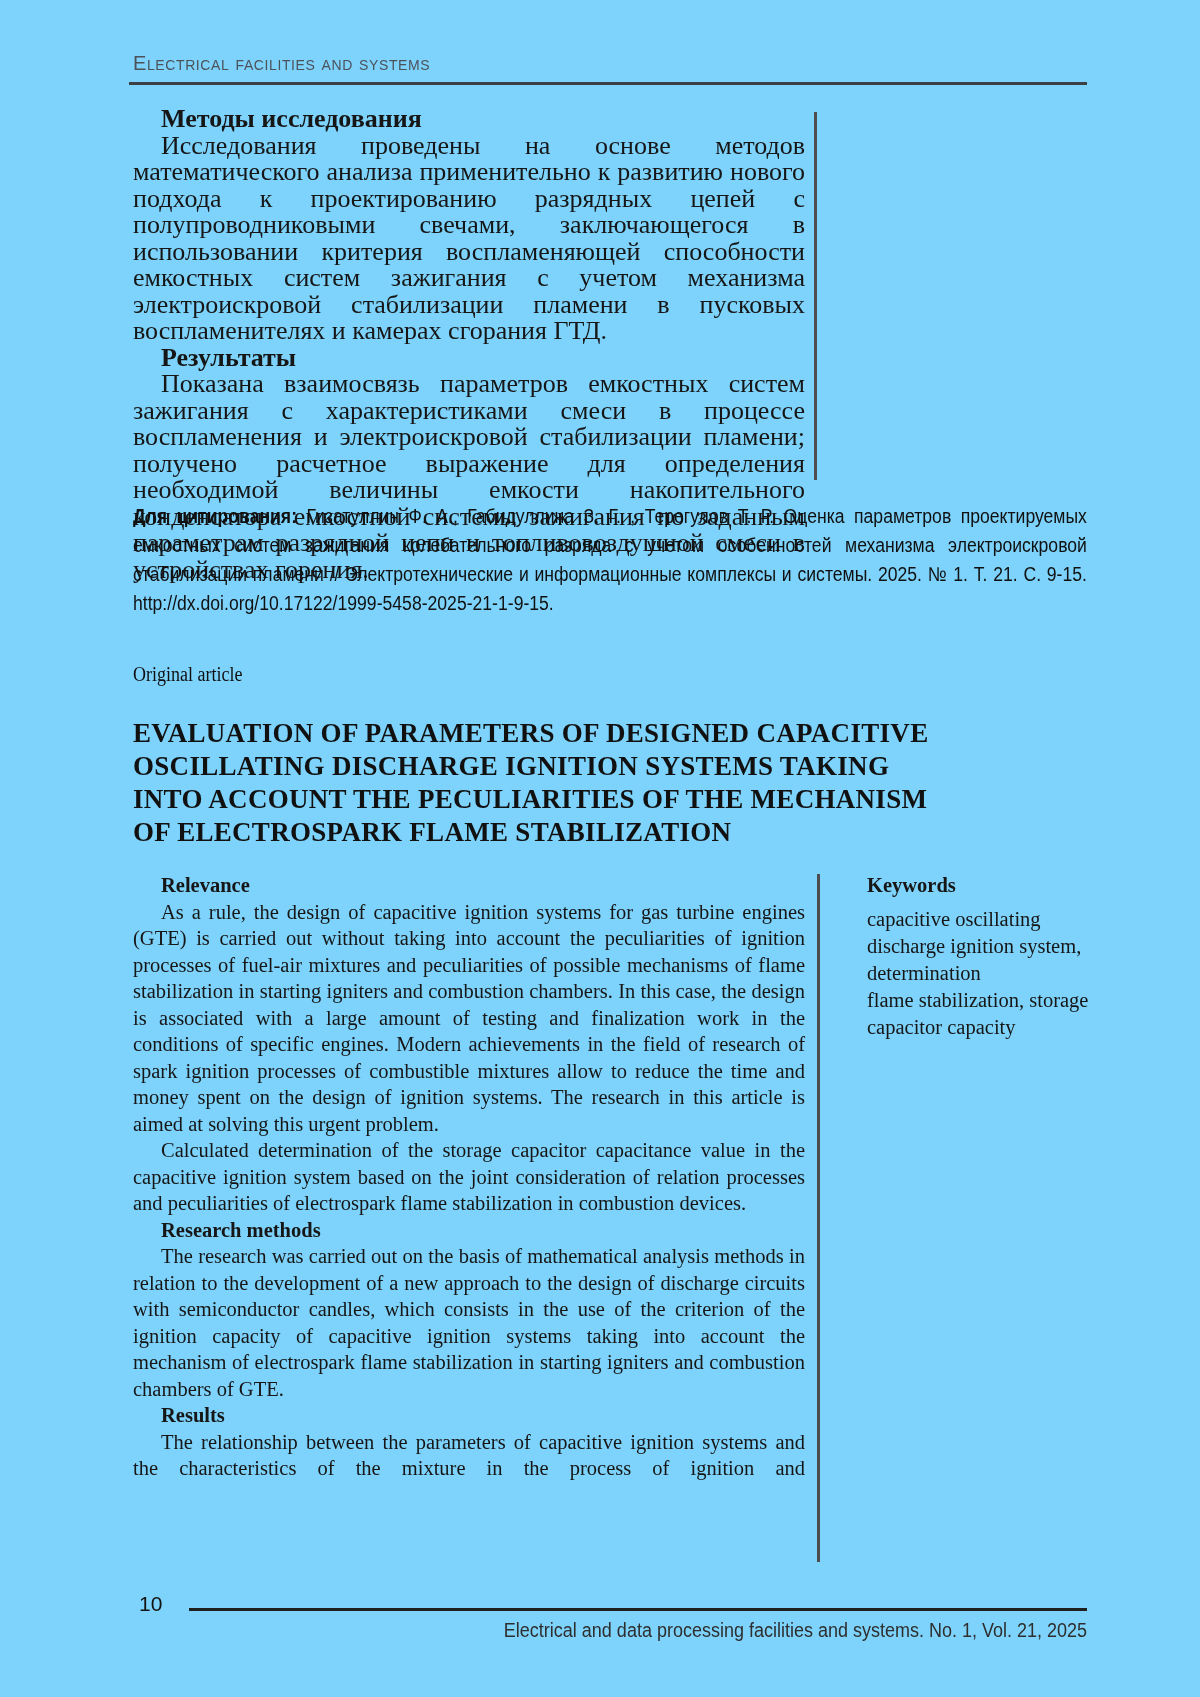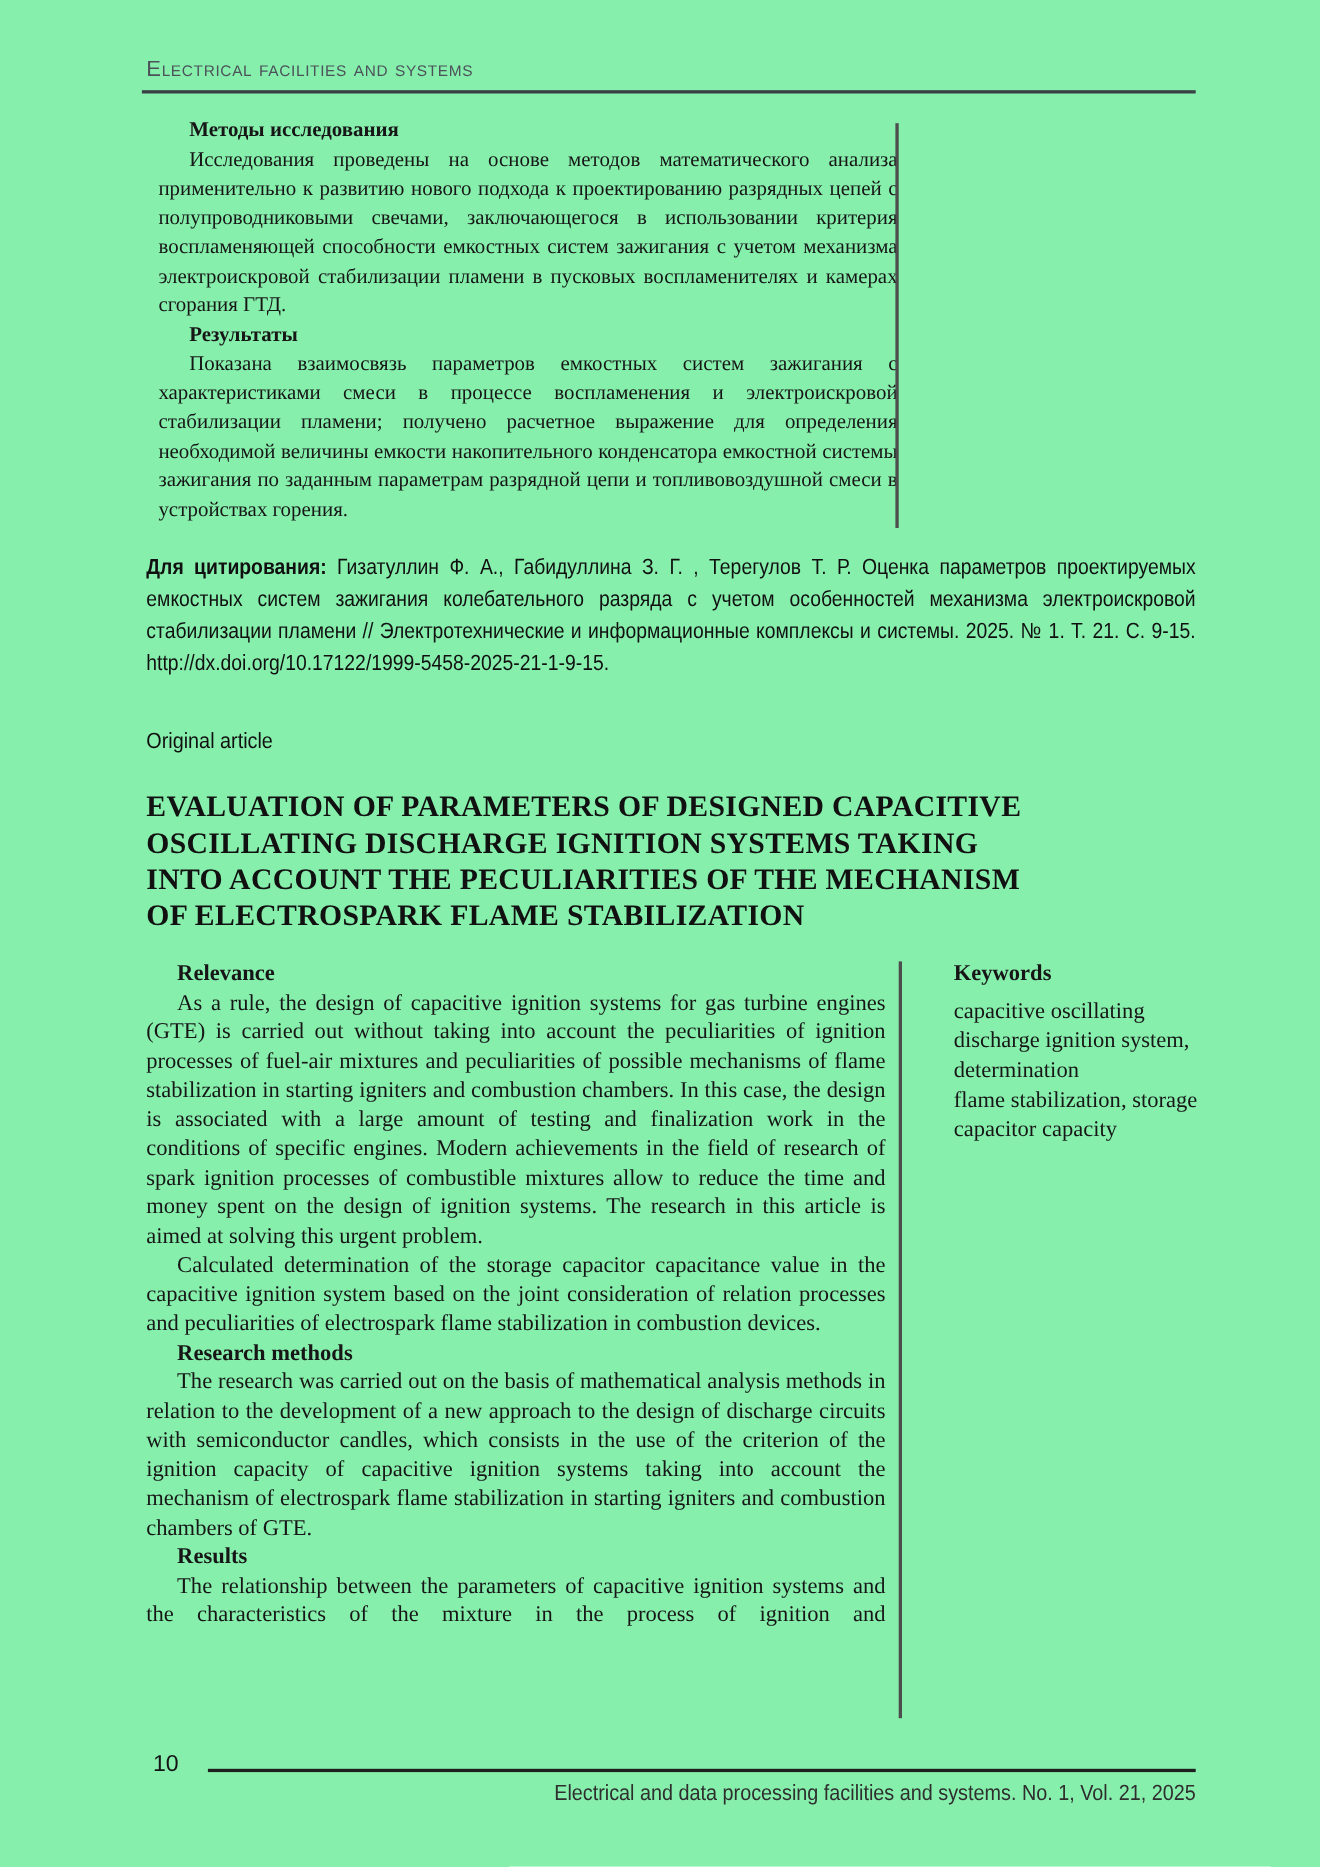--- a/index.html
+++ b/index.html
@@ -1,48 +1,48 @@
 <!DOCTYPE html>
 <html><head>
 <meta charset="utf-8">
 <style>
   html,body { margin:0; padding:0; background:#ffffff; }
   .page {
-    position:relative; width:1200px; height:1697px; background:#86efac;
+    position:relative; width:1200px; height:1697px; background:#7dd3fc;
     overflow:hidden; font-family:"Liberation Serif", serif; color:#161616;
   }
 
   
   .running-head {
     position:absolute; left:133px; top:52px;
     font-family:"Liberation Sans", sans-serif;
     font-variant:small-caps; font-size:20px; letter-spacing:0.6px; color:#4c525a;
   }
   .header-rule { position:absolute; left:129px; top:82px; width:958px; height:3px; background:#3a4046; }
 
   
-  .abstract-ru { position:absolute; left:144px; top:106px; width:672px; font-size:19px; line-height:26.5px; }
+  .abstract-ru { position:absolute; left:133px; top:106px; width:672px; font-size:26px; line-height:26.5px; }
   .para-heading { font-weight:bold; text-indent:28px; }
   .abstract-ru p, .main-col p { margin:0; text-align:justify; text-indent:28px; }
 
   
   .vrule { position:absolute; width:3px; background:#4d4d4d; }
   .vrule-abstract { left:814px; top:112px; height:368px; }
   .vrule-keywords { left:817px; top:874px; height:688px; }
 
   
   .citation {
     position:absolute; left:133px; top:502px; width:954px;
     font-family:Liberation Sans, sans-serif; font-size:20px; line-height:29px; color:#101010;
   }
   .citation-inner { width:1084px; transform:scaleX(0.88); transform-origin:0 0; text-align:justify; }
   .citation-label { font-weight:bold; }
 
   
-  .type-label { position:absolute; left:133px; top:663px; font-family:Liberation Sans, sans-serif; font-size:20px; color:#101010; }
+  .type-label { position:absolute; left:133px; top:663px; font-family:Liberation Serif, serif; font-size:20px; color:#101010; }
   .cond-left  { display:inline-block; transform:scaleX(0.9); transform-origin:0 50%; white-space:nowrap; }
   .cond-right { display:inline-block; transform:scaleX(0.9); transform-origin:100% 50%; white-space:nowrap; }
   .article-title {
     position:absolute; left:133px; top:717px; width:832px;
     font-size:27px; font-weight:bold; line-height:33px; letter-spacing:0.3px; color:#111;
   }
 
   
   .main-col { position:absolute; left:133px; top:872px; width:672px; font-size:20.5px; line-height:26.5px; }
   .justify-last { text-align-last:justify; }

